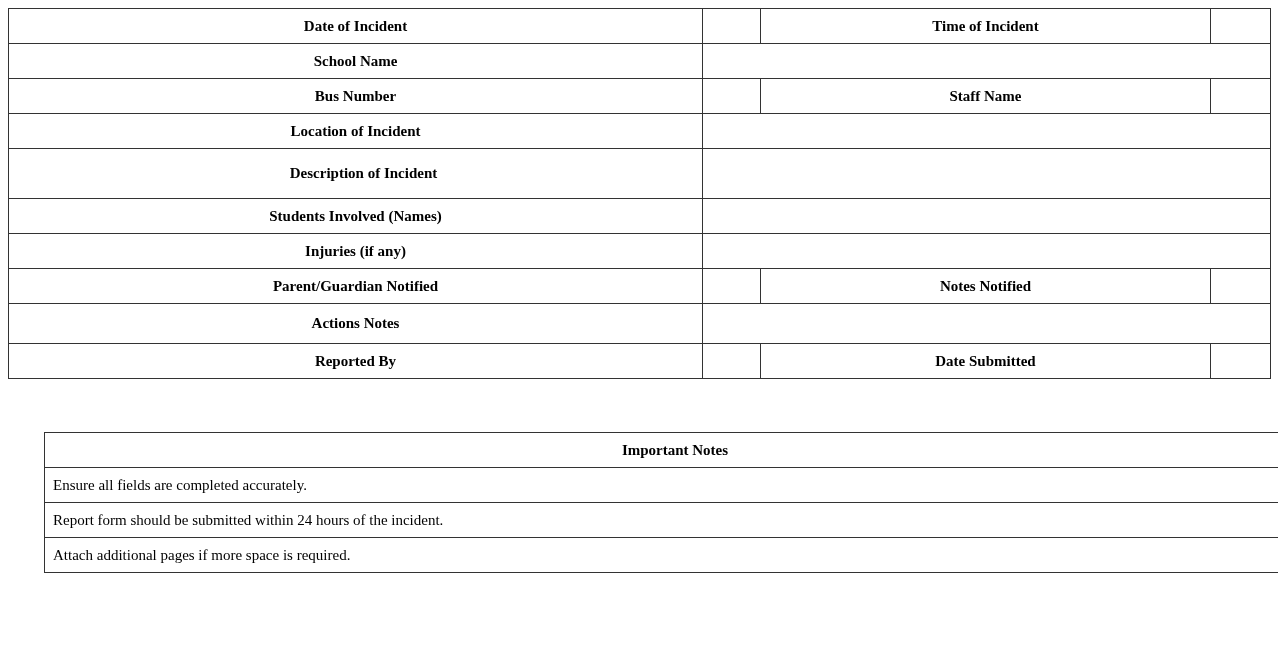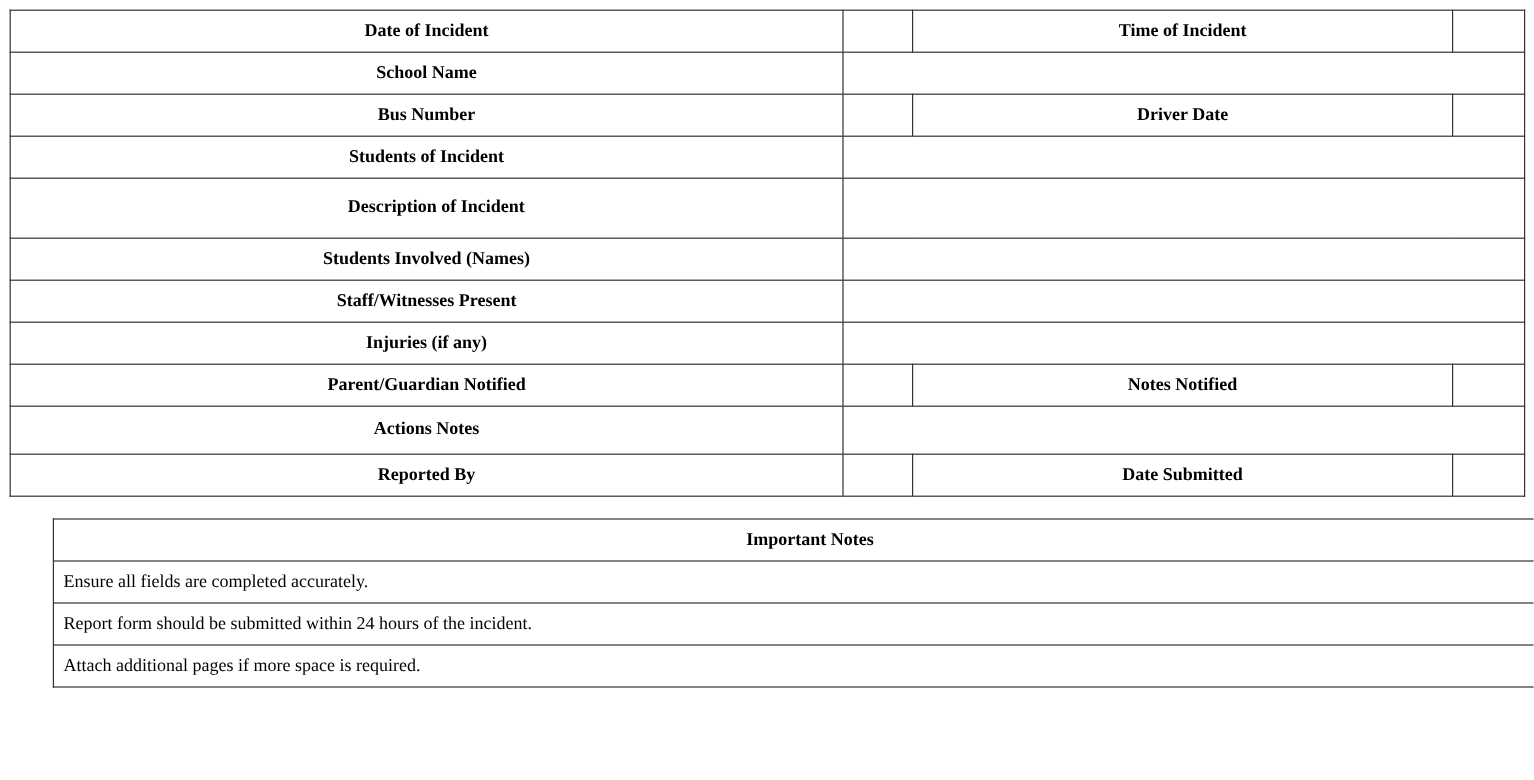--- a/index.html
+++ b/index.html
@@ -33,37 +33,33 @@
     <td class="lbl">Time of Incident</td>
     <td class="val"></td>
   </tr>
   <tr>
     <td class="lbl h35">School Name</td>
     <td class="val" colspan="3"></td>
   </tr>
   <tr>
     <td class="lbl h35">Bus Number</td>
     <td class="val"></td>
-    <td class="lbl">Driver Date</td>
+    <td class="lbl">Staff Name</td>
     <td class="val"></td>
   </tr>
   <tr>
-    <td class="lbl h35">Students of Incident</td>
+    <td class="lbl h35">Location of Incident</td>
     <td class="val" colspan="3"></td>
   </tr>
   <tr>
     <td class="lbl h50">Description of Incident</td>
     <td class="val" colspan="3"></td>
   </tr>
   <tr>
     <td class="lbl h35">Students Involved (Names)</td>
-    <td class="val" colspan="3"></td>
-  </tr>
-  <tr>
-    <td class="lbl h35">Staff/Witnesses Present</td>
     <td class="val" colspan="3"></td>
   </tr>
   <tr>
     <td class="lbl h35">Injuries (if any)</td>
     <td class="val" colspan="3"></td>
   </tr>
   <tr>
     <td class="lbl h35">Parent/Guardian Notified</td>
     <td class="val"></td>
     <td class="lbl">Notes Notified</td>

